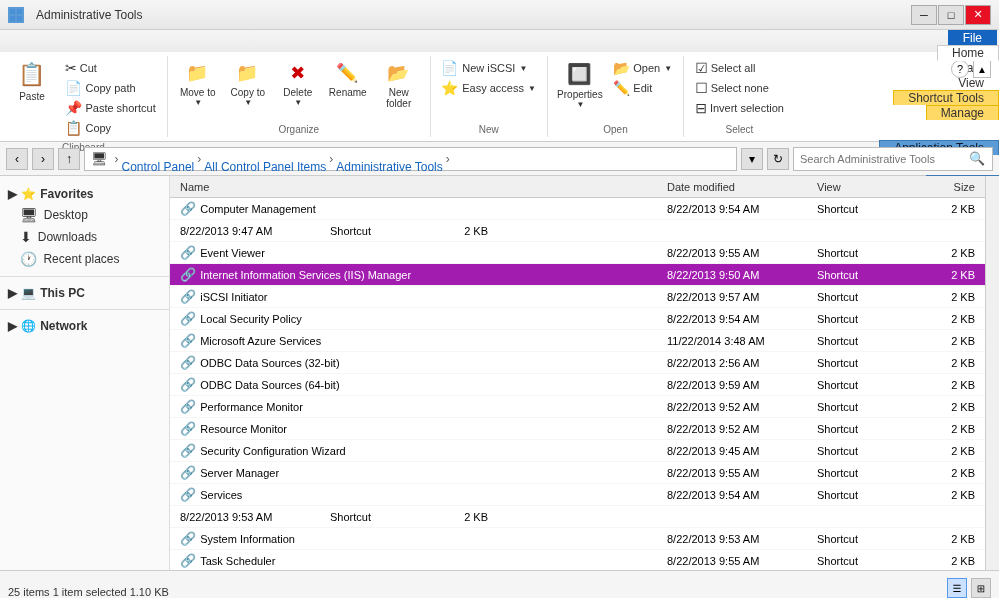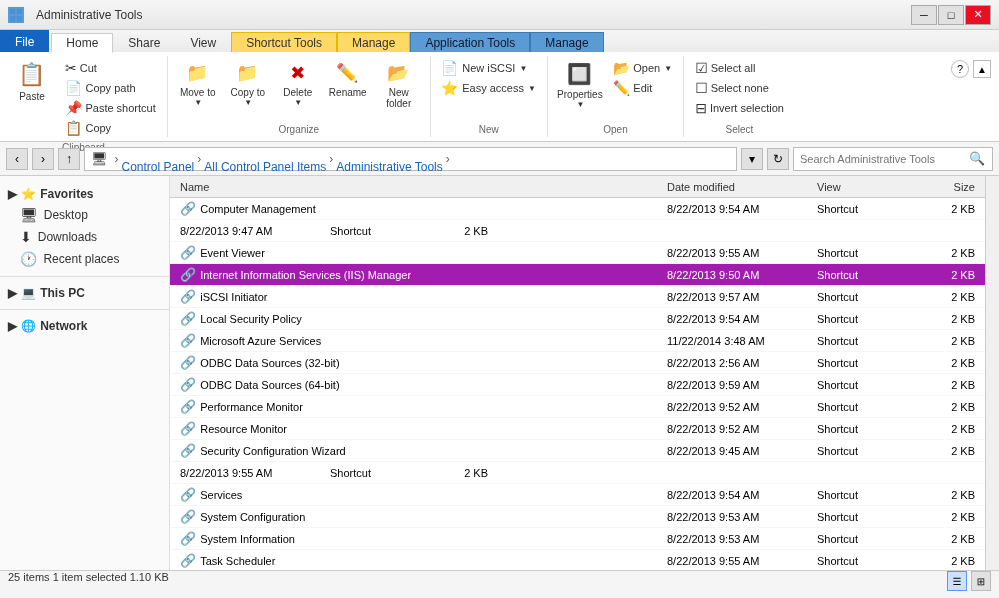--- a/index.html
+++ b/index.html
@@ -26,20 +26,21 @@
     .title-bar-btn.close { background: #e81123; color: white; }
 
     
     .ribbon-tabs {
       height: 22px;
       background: linear-gradient(to bottom, #f5f5f5, #ebebeb);
       display: flex;
       align-items: flex-end;
       padding-left: 0;
       border-bottom: none;
+      flex-direction: column;
     }
     .ribbon-tab {
       height: 20px;
       padding: 0 14px;
       font-size: 12px;
       display: flex;
       align-items: center;
       cursor: pointer;
       border: 1px solid transparent;
       border-bottom: none;
@@ -214,21 +215,21 @@
     .file-row.selected { background: #a21caf; color: white; }
     .file-row.selected .col-date, .file-row.selected .col-type, .file-row.selected .col-size { color: white; }
     .file-cell { font-size: 11px; padding: 0 6px; overflow: hidden; text-overflow: ellipsis; white-space: nowrap; }
 
     
     .scrollbar-area { width: 14px; background: #f0f0f0; border-left: 1px solid #ccc; }
 
     
     .status-bar {
       height: 28px; background: #f5f5f5; border-top: 1px solid #ccc;
-      display: flex; align-items: flex-start; justify-content: space-between;
+      display: flex; align-items: flex-end; justify-content: space-between;
       padding: 0 8px;
     }
     .status-left { font-size: 11px; color: #333; }
     .status-right { display: flex; gap: 4px; }
     .view-btn { width: 20px; height: 20px; background: #e1e1e1; border: 1px solid #bbb; display: flex; align-items: center; justify-content: center; cursor: pointer; font-size: 10px; }
     .view-btn.active { background: #cce0ff; border-color: #5599ee; }
 
     
     .drop-arrow { font-size: 8px; margin-left: 1px; }
   </style>
@@ -527,32 +528,32 @@
           <div class="file-cell col-type">Shortcut</div>
           <div class="file-cell col-size">2 KB</div>
         </div>
         <div class="file-row">
           <div class="file-cell col-name"><span style="font-size:13px;margin-right:4px;">🔗</span>Security Configuration Wizard</div>
           <div class="file-cell col-date">8/22/2013 9:45 AM</div>
           <div class="file-cell col-type">Shortcut</div>
           <div class="file-cell col-size">2 KB</div>
         </div>
         <div class="file-row">
+          <div class="file-cell col-name"><span style="font-size:13px;margin-right:4px;">🔗</span>Server Manager</div>
           <div class="file-cell col-date">8/22/2013 9:55 AM</div>
           <div class="file-cell col-type">Shortcut</div>
           <div class="file-cell col-size">2 KB</div>
         </div>
         <div class="file-row">
           <div class="file-cell col-name"><span style="font-size:13px;margin-right:4px;">🔗</span>Services</div>
           <div class="file-cell col-date">8/22/2013 9:54 AM</div>
           <div class="file-cell col-type">Shortcut</div>
           <div class="file-cell col-size">2 KB</div>
         </div>
         <div class="file-row">
-          <div class="file-cell col-name"><span style="font-size:13px;margin-right:4px;">🔗</span>System Configuration</div>
           <div class="file-cell col-date">8/22/2013 9:53 AM</div>
           <div class="file-cell col-type">Shortcut</div>
           <div class="file-cell col-size">2 KB</div>
         </div>
         <div class="file-row">
           <div class="file-cell col-name"><span style="font-size:13px;margin-right:4px;">🔗</span>System Information</div>
           <div class="file-cell col-date">8/22/2013 9:53 AM</div>
           <div class="file-cell col-type">Shortcut</div>
           <div class="file-cell col-size">2 KB</div>
         </div>

